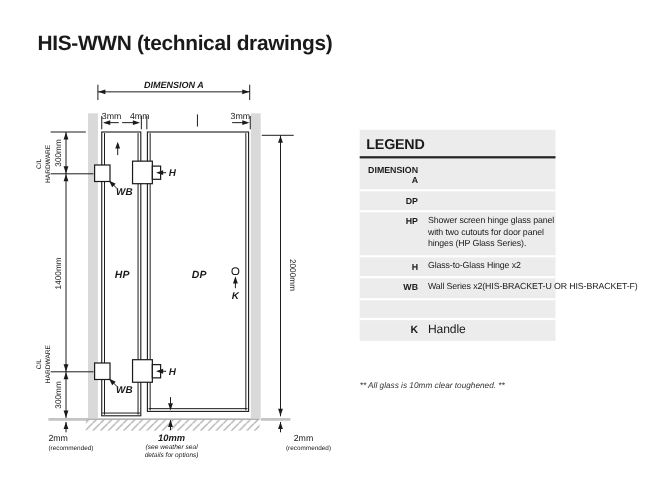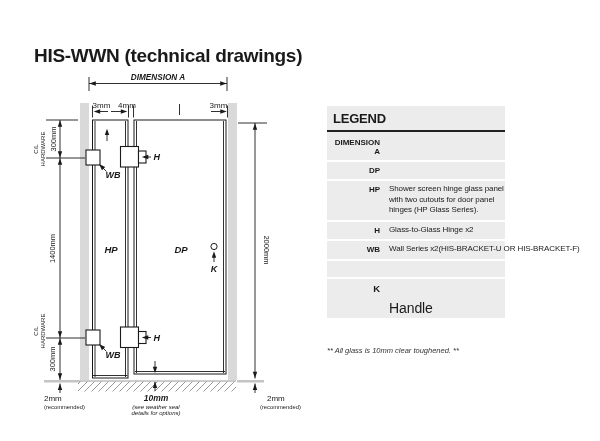--- a/index.html
+++ b/index.html
@@ -1,43 +1,43 @@
 <!DOCTYPE html>
 <html><head>
 <meta charset="utf-8">
 <style>
   html,body{margin:0;padding:0;background:#fff;}
   body{font-family:"Liberation Sans", sans-serif; color:#1a1a1a;}
   .page{position:relative;width:600px;height:441px;background:#fff;overflow:hidden;}
-  .title{position:absolute;left:34px;top:45px;font-size:19px;font-weight:700;letter-spacing:-0.3px;margin:0;}
+  .title{position:absolute;left:34px;top:29px;font-size:19px;font-weight:700;letter-spacing:-0.3px;margin:0;}
   
   .drawing{position:absolute;left:0;top:0;}
   .drawing text{fill:#1a1a1a;}
   .dimi{font-size:8.2px;font-style:italic;font-weight:700;}
   .rot{font-size:7.5px;}
   .cl{font-size:6px;}
   .hw{font-size:9px;font-weight:700;font-style:italic;}
   .panel{font-size:9.5px;font-weight:700;font-style:italic;}
   .gap{font-size:8px;}
   .gapbold{font-size:8.5px;font-weight:700;font-style:italic;}
   .note{font-size:5.8px;}
   .notei{font-size:6px;font-style:italic;}
   .ln{stroke:#1a1a1a;stroke-width:0.9;fill:none;}
   .ah{fill:#1a1a1a;stroke:none;}
   .hwbox{fill:#fff;stroke:#1a1a1a;stroke-width:1.1;}
   .glassedge{stroke:#1a1a1a;stroke-width:1;fill:none;}
   
-  .legend{position:absolute;left:327px;top:106px;width:178px;background:#ececec;}
+  .legend{position:absolute;left:327px;top:118px;width:178px;background:#ececec;}
   .legend-heading{font-size:13px;font-weight:700;padding:5px 7px 4px 6px;border-bottom:2px solid #222;letter-spacing:-0.2px;}
   .lrow{display:flex;padding:3px 0 4px 0;border-top:2px solid #fff;}
   .lrow.first{border-top:none;padding-top:5px;}
   .term{width:62px;box-sizing:border-box;text-align:right;padding-right:9px;padding-top:1px;font-weight:700;font-size:8px;flex:0 0 auto;}
   .desc{font-size:8px;line-height:10.5px;white-space:pre;letter-spacing:-0.1px;}
   .lrow.krow .term{font-size:9.5px;}
-  .lrow.krow .desc{font-size:14px;line-height:12px;margin-top:20px;}
+  .lrow.krow .desc{font-size:11px;line-height:12px;}
   .lrow.empty{height:9px;}
   .footnote{position:absolute;left:327px;top:346px;width:178px;font-size:7.5px;font-style:italic;color:#333;}
 </style>
 </head>
 <body>
 
 <div class="page">
 
   <h1 class="title">HIS-WWN (technical drawings)</h1>
 

